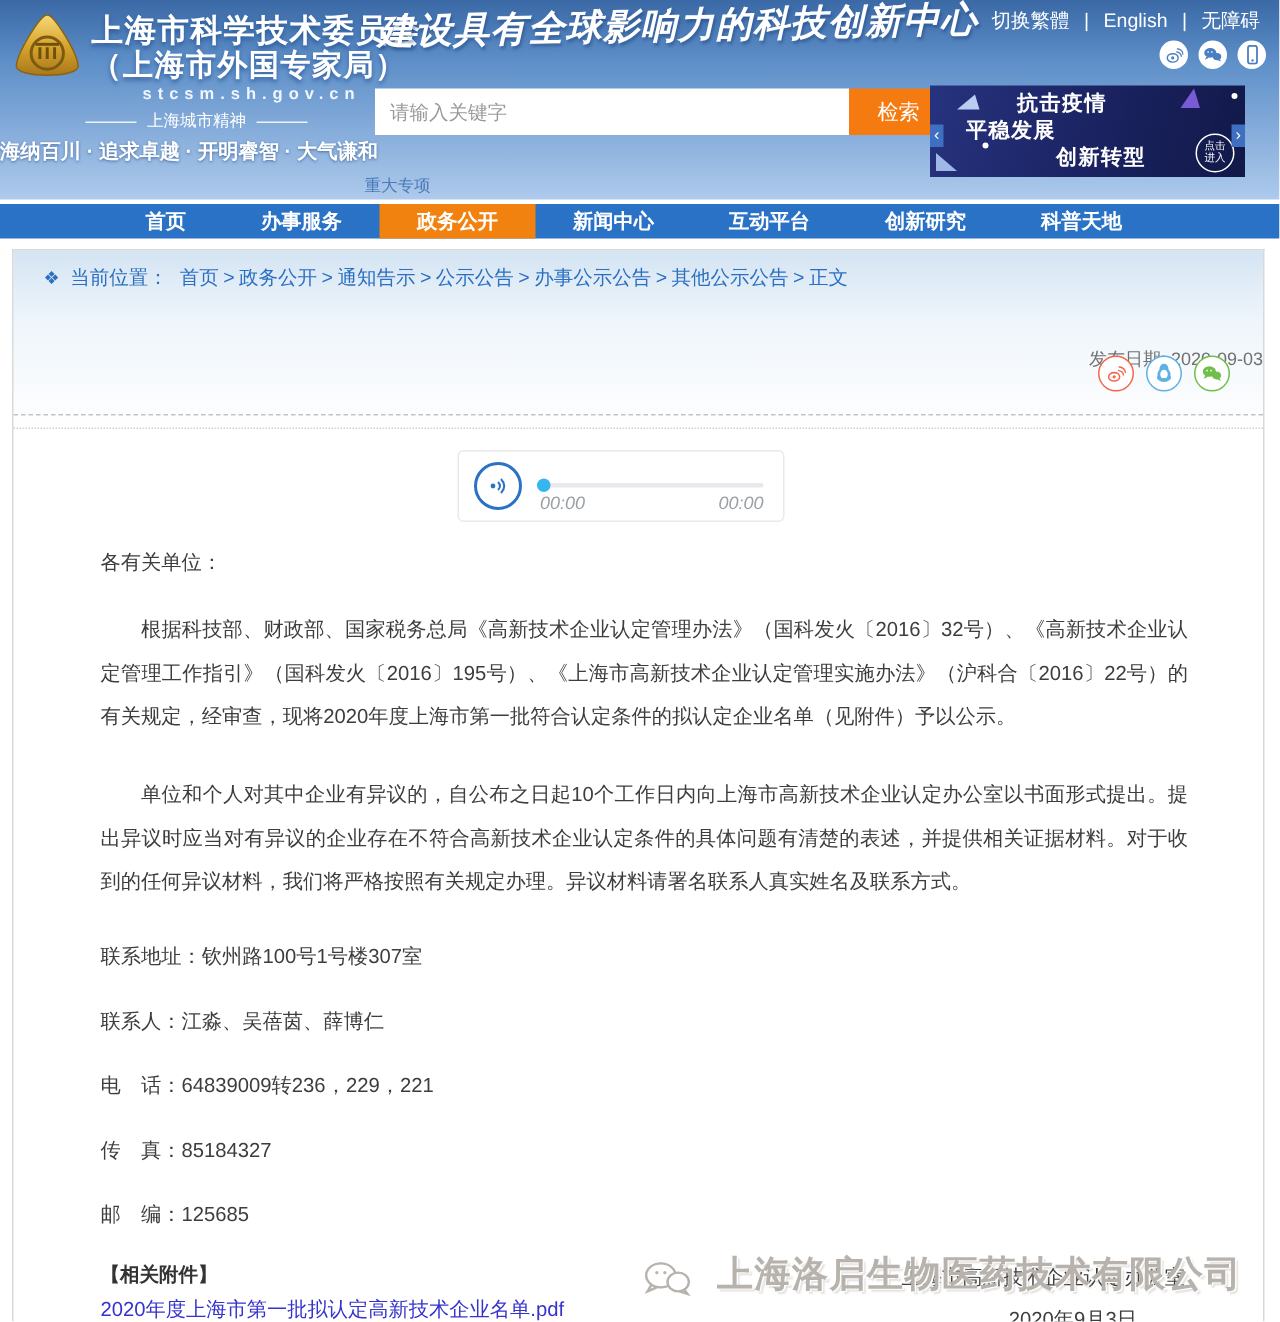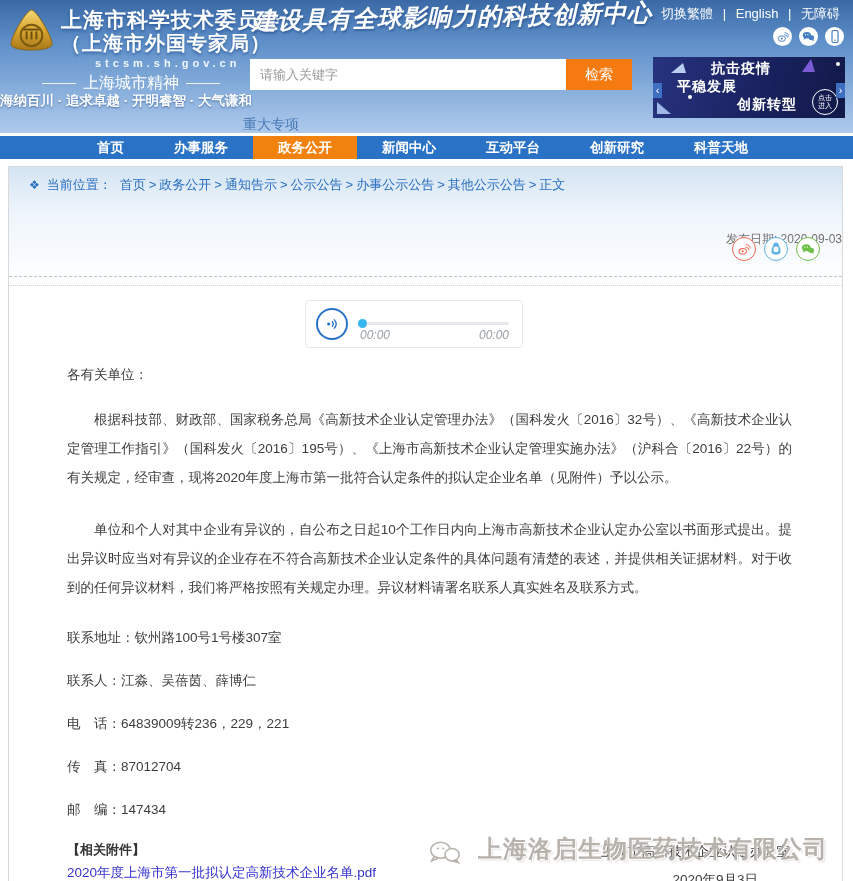--- a/index.html
+++ b/index.html
@@ -11,44 +11,44 @@
   .site-header{
     position:absolute;left:0;top:0;width:853px;height:133px;
     background:linear-gradient(180deg,#3a69a6 0%,#5f90c9 32%,#8db2de 72%,#aecaec 100%);
   }
   .logo{position:absolute;left:8px;top:8px;width:47px;height:47px;}
   .site-name1{position:absolute;left:61px;top:6px;font-size:21px;font-weight:bold;color:#fff;
     letter-spacing:1px;text-shadow:0 2px 3px rgba(24,70,140,.65);white-space:nowrap;}
   .site-name2{position:absolute;left:61px;top:30px;font-size:20px;font-weight:bold;color:#fff;
     letter-spacing:1px;text-shadow:0 2px 3px rgba(24,70,140,.65);white-space:nowrap;}
   .site-domain{position:absolute;left:95px;top:57px;font-size:11px;color:#f0f6ff;letter-spacing:4px;font-weight:bold;}
-  .spirit{position:absolute;left:26px;top:73px;width:210px;text-align:center;font-size:16px;color:#fff;white-space:nowrap;}
+  .spirit{position:absolute;left:26px;top:73px;width:210px;text-align:center;font-size:11px;color:#fff;white-space:nowrap;}
   .spirit:before,.spirit:after{content:"";display:inline-block;width:34px;height:1px;background:rgba(255,255,255,.85);vertical-align:middle;margin:0 7px;}
   .motto{position:absolute;left:0;top:92px;width:252px;text-align:center;font-size:13.5px;font-weight:bold;color:#fff;
     text-shadow:0 1px 2px rgba(10,50,110,.55);white-space:nowrap;}
   .slogan{position:absolute;left:252px;top:1px;font-family:"DejaVu Serif","Liberation Serif",serif;
     font-style:italic;font-weight:bold;font-size:24px;color:#fff;white-space:nowrap;
     transform:rotate(-1.2deg);text-shadow:1px 2px 2px rgba(25,60,120,.45);letter-spacing:1px;}
   .top-links{position:absolute;right:10px;top:5px;font-size:13px;color:#fff;white-space:nowrap;}
   .top-links span{margin:0 3px;cursor:pointer;}
   .social-row{position:absolute;right:9px;top:27px;display:flex;gap:7px;}
   .hicon{width:19px;height:19px;border-radius:50%;background:#fff;color:#4a7ec2;display:flex;align-items:center;justify-content:center;cursor:pointer;}
   
   .search-row{position:absolute;left:250px;top:59px;width:382px;height:31px;display:flex;}
   .search-row input{flex:1;border:0;outline:none;padding:0 10px;font-size:13px;color:#333;font-family:inherit;}
   .search-row input::placeholder{color:#9a9a9a;}
   .search-btn{width:66px;border:0;background:#f57a10;color:#fff;font-size:14px;cursor:pointer;font-family:inherit;}
   .hot-row{position:absolute;left:250px;top:91px;width:382px;height:24px;display:flex;align-items:center;
     background:rgba(255,255,255,.45);font-size:13px;gap:11px;padding-left:8px;box-sizing:border-box;white-space:nowrap;}
   .hot-label{color:#333;}
   .hot-word{color:#4a79b8;cursor:pointer;}
-  .hot-word-wrap{position:absolute;left:243px;top:116px;font-size:14px;color:#4a79b8;cursor:pointer;}
-  
-  .promo{position:absolute;left:653px;top:57px;width:192px;height:61px;overflow:hidden;cursor:pointer;
-    background:linear-gradient(105deg,#27337f 0%,#1a2260 55%,#111948 100%);}
+  .hot-word-wrap{position:absolute;left:243px;top:116px;font-size:11px;color:#4a79b8;cursor:pointer;}
+  
+  .promo{position:absolute;left:620px;top:57px;width:171px;height:61px;overflow:hidden;cursor:pointer;
+    background:linear-gradient(105deg,#27337f 0%,#1a2260 55%,#111948 100%);padding-left:39px;}
   .promo .l1{position:absolute;left:58px;top:3px;font-size:14px;font-weight:bold;color:#fff;letter-spacing:1px;}
   .promo .l2{position:absolute;left:24px;top:21px;font-size:14px;font-weight:bold;color:#fff;letter-spacing:1px;}
   .promo .l3{position:absolute;left:84px;top:39px;font-size:14px;font-weight:bold;color:#fff;letter-spacing:1px;}
   .promo .cta{position:absolute;right:7px;top:32px;width:24px;height:24px;border:1px solid #fff;border-radius:50%;
     color:#fff;font-size:7px;line-height:8px;display:flex;align-items:center;justify-content:center;text-align:center;}
   .promo .cta span{width:15px;display:block;}
   .tri{position:absolute;width:0;height:0;}
   .tri.t1{right:30px;top:2px;border-left:9px solid transparent;border-right:4px solid transparent;border-bottom:13px solid #7a5bd6;}
   .tri.t2{left:18px;top:6px;border-left:12px solid transparent;border-right:3px solid transparent;border-bottom:10px solid #b9cdf0;}
   .tri.t3{left:4px;bottom:4px;border-right:14px solid transparent;border-top:3px solid transparent;border-bottom:12px solid #9fb8e8;}
@@ -255,22 +255,22 @@
     <span class="t-du">00:00</span>
   </div>
 
   <div class="doc">
     <div class="salutation">各有关单位：</div>
     <p class="para">根据科技部、财政部、国家税务总局《高新技术企业认定管理办法》（国科发火〔2016〕32号）、《高新技术企业认定管理工作指引》（国科发火〔2016〕195号）、《上海市高新技术企业认定管理实施办法》（沪科合〔2016〕22号）的有关规定，经审查，现将2020年度上海市第一批符合认定条件的拟认定企业名单（见附件）予以公示。</p>
     <p class="para">单位和个人对其中企业有异议的，自公布之日起10个工作日内向上海市高新技术企业认定办公室以书面形式提出。提出异议时应当对有异议的企业存在不符合高新技术企业认定条件的具体问题有清楚的表述，并提供相关证据材料。对于收到的任何异议材料，我们将严格按照有关规定办理。异议材料请署名联系人真实姓名及联系方式。</p>
     <div class="cline">联系地址：钦州路100号1号楼307室</div>
     <div class="cline">联系人：江淼、吴蓓茵、薛博仁</div>
     <div class="cline">电　话：64839009转236，229，221</div>
-    <div class="cline">传　真：87012704</div>
-    <div class="cline">邮　编：147434</div>
+    <div class="cline">传　真：85184327</div>
+    <div class="cline">邮　编：125685</div>
     <div class="sign">上海市高新技术企业认定办公室</div>
     <div class="sign2">2020年9月3日</div>
   </div>
 
   <div class="attach">
     <div class="ah">【相关附件】</div>
     <div class="al">2020年度上海市第一批拟认定高新技术企业名单.pdf</div>
   </div>
 
   <div class="watermark">

